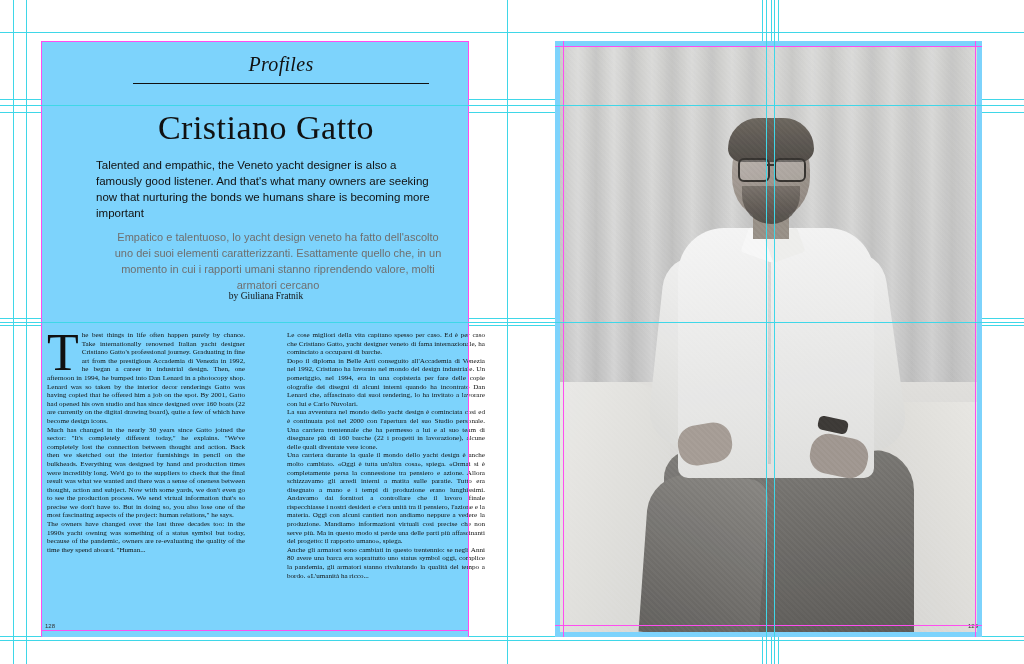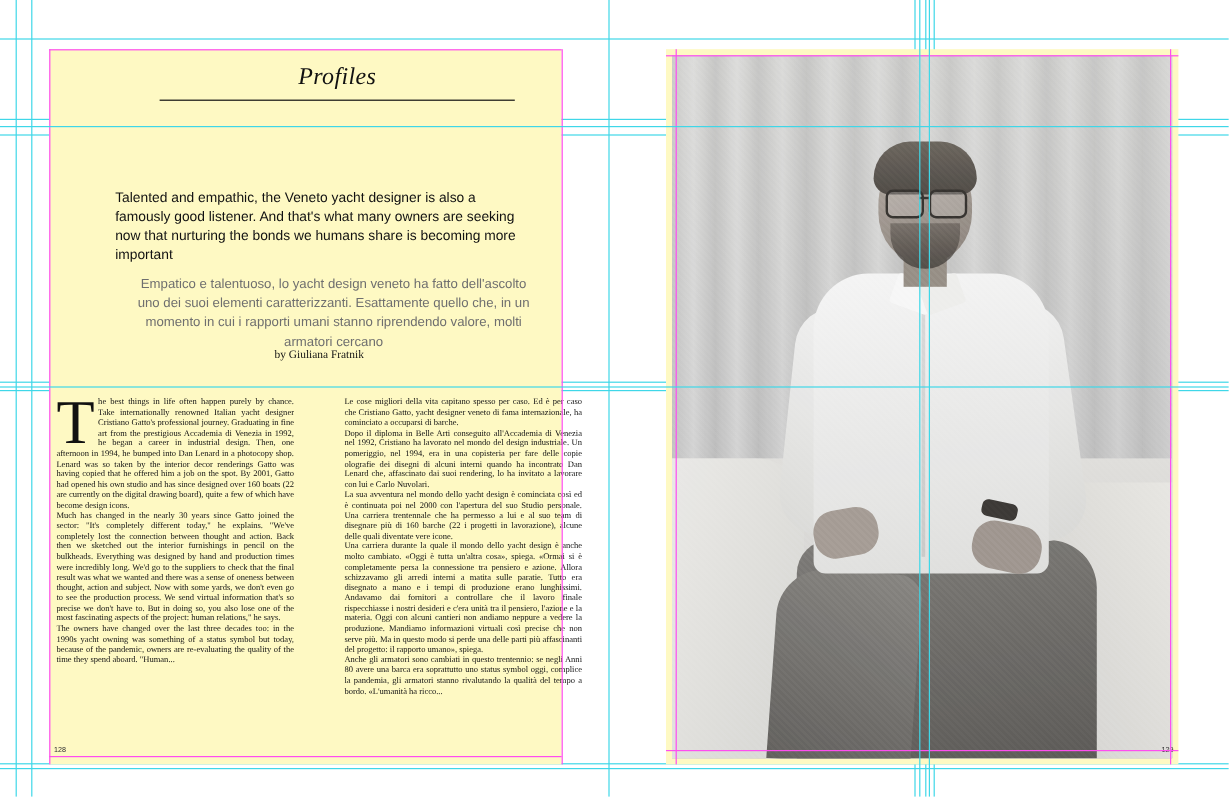--- a/index.html
+++ b/index.html
@@ -16,21 +16,21 @@
   }
   
   .guide{position:absolute;background:#3fd7e8;}
   .guide.h{height:1px;left:0;width:1024px;}
   .guide.v{width:1px;top:0;height:664px;}
   .mguide{position:absolute;background:#ff4df0;}
   .mguide.h{height:1px;}
   .mguide.v{width:1px;}
 
   
-  .page{position:absolute;background:#fef9c3;}
+  .page{position:absolute;background:#7dd3fc;}
   .page-left{left:41px;top:41px;width:427px;height:596px;}
   .page-right{left:555px;top:41px;width:427px;height:596px;}
 
   
   .profiles{
     position:absolute;left:95px;top:12px;width:290px;
     text-align:center;font-style:italic;font-size:20px;color:#111;
     letter-spacing:0.3px;
   }
   .rule{
@@ -204,20 +204,21 @@
 
   <div class="guide v" style="left:13px;"></div>
   <div class="guide v" style="left:26px;"></div>
   <div class="guide v" style="left:762px;"></div>
   <div class="guide v" style="left:771px;"></div>
   <div class="guide v" style="left:778px;"></div>
 
   <div class="page page-left">
     <div class="profiles">Profiles</div>
     <div class="rule"></div>
+    <div class="title">Cristiano Gatto</div>
     <div class="deck-en">Talented and empathic, the Veneto yacht designer is also a famously good listener. And that's what many owners are seeking now that nurturing the bonds we humans share is becoming more important</div>
     <div class="deck-it">Empatico e talentuoso, lo yacht design veneto ha fatto dell'ascolto uno dei suoi elementi caratterizzanti. Esattamente quello che, in un momento in cui i rapporti umani stanno riprendendo valore, molti armatori cercano</div>
     <div class="byline">by Giuliana Fratnik</div>
 
     <div class="cols">
       <div class="col col-1">
         <p><span class="dropcap">T</span><span>he best things in life often happen purely by chance. Take internationally renowned Italian yacht designer Cristiano Gatto's professional journey. Graduating in fine art from the prestigious Accademia di Venezia in 1992, he began a career in industrial design. Then, one afternoon in 1994, he bumped into Dan Lenard in a photocopy shop. Lenard was so taken by the interior decor renderings Gatto was having copied that he offered him a job on the spot. By 2001, Gatto had opened his own studio and has since designed over 160 boats (22 are currently on the digital drawing board), quite a few of which have become design icons.</span></p>
         <p>Much has changed in the nearly 30 years since Gatto joined the sector: "It's completely different today," he explains. "We've completely lost the connection between thought and action. Back then we sketched out the interior furnishings in pencil on the bulkheads. Everything was designed by hand and production times were incredibly long. We'd go to the suppliers to check that the final result was what we wanted and there was a sense of oneness between thought, action and subject. Now with some yards, we don't even go to see the production process. We send virtual information that's so precise we don't have to. But in doing so, you also lose one of the most fascinating aspects of the project: human relations," he says.</p>
         <p>The owners have changed over the last three decades too: in the 1990s yacht owning was something of a status symbol but today, because of the pandemic, owners are re-evaluating the quality of the time they spend aboard. "Human...</p>
       </div>

